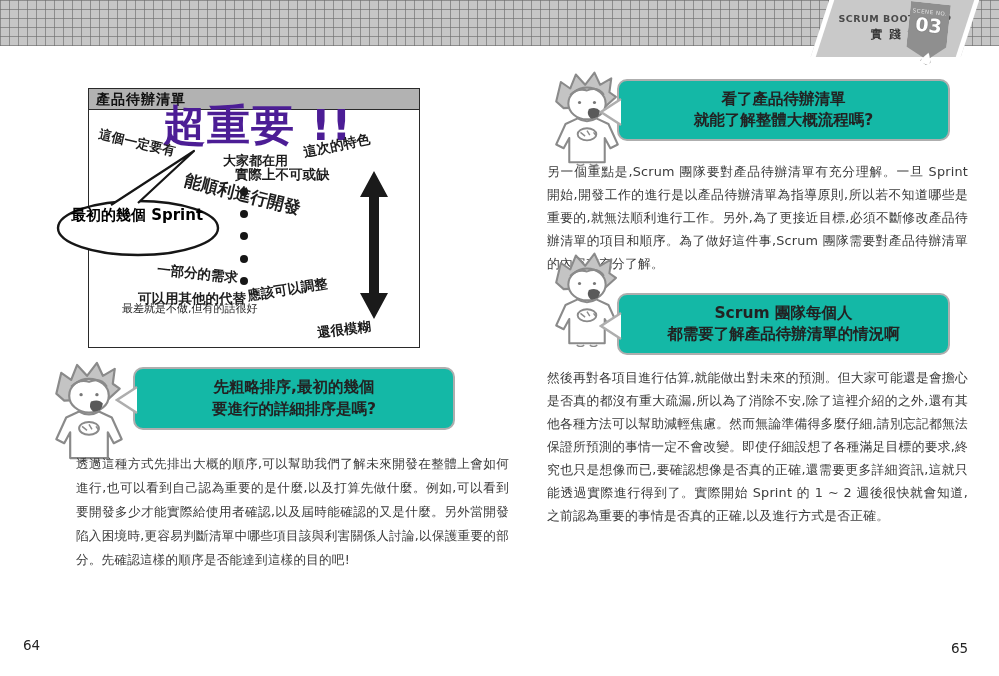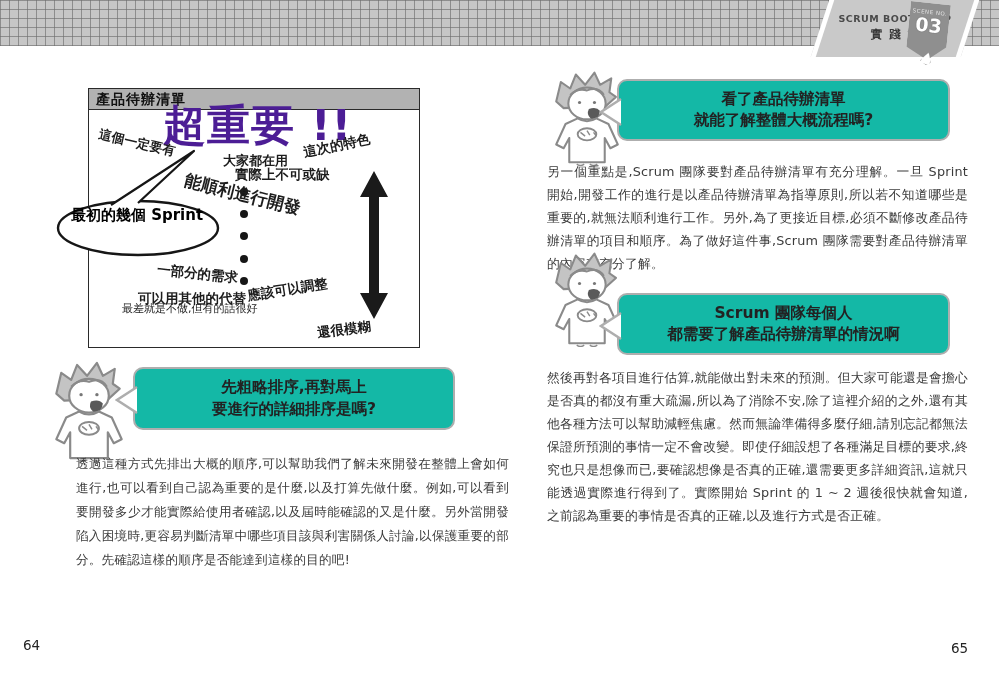--- a/index.html
+++ b/index.html
@@ -146,21 +146,21 @@
     </div>
   </div>
 
   <svg class="boy boy-left">
       <use href="#boy"></use>
     </svg>
   <div class="bubble bubble-left">
     <svg class="bubble-tail" viewBox="0 0 24 30">
         <use href="#tail"></use>
       </svg>
-    <div>先粗略排序,再對馬上</div>
+    <div>先粗略排序,最初的幾個</div>
     <div>要進行的詳細排序是嗎?</div>
   </div>
   <p class="bodytext body-left">透過這種方式先排出大概的順序,可以幫助我們了解未來開發在整體上會如何進行,也可以看到自己認為重要的是什麼,以及打算先做什麼。例如,可以看到要開發多少才能實際給使用者確認,以及屆時能確認的又是什麼。另外當開發陷入困境時,更容易判斷清單中哪些項目該與利害關係人討論,以保護重要的部分。先確認這樣的順序是否能達到這樣的目的吧!</p>
   <div class="pagenum pn-left">64</div>
 
   <svg class="boy boy-r1">
       <use href="#boy"></use>
     </svg>
   <div class="bubble bubble-r1">
     <svg class="bubble-tail" viewBox="0 0 24 30">

